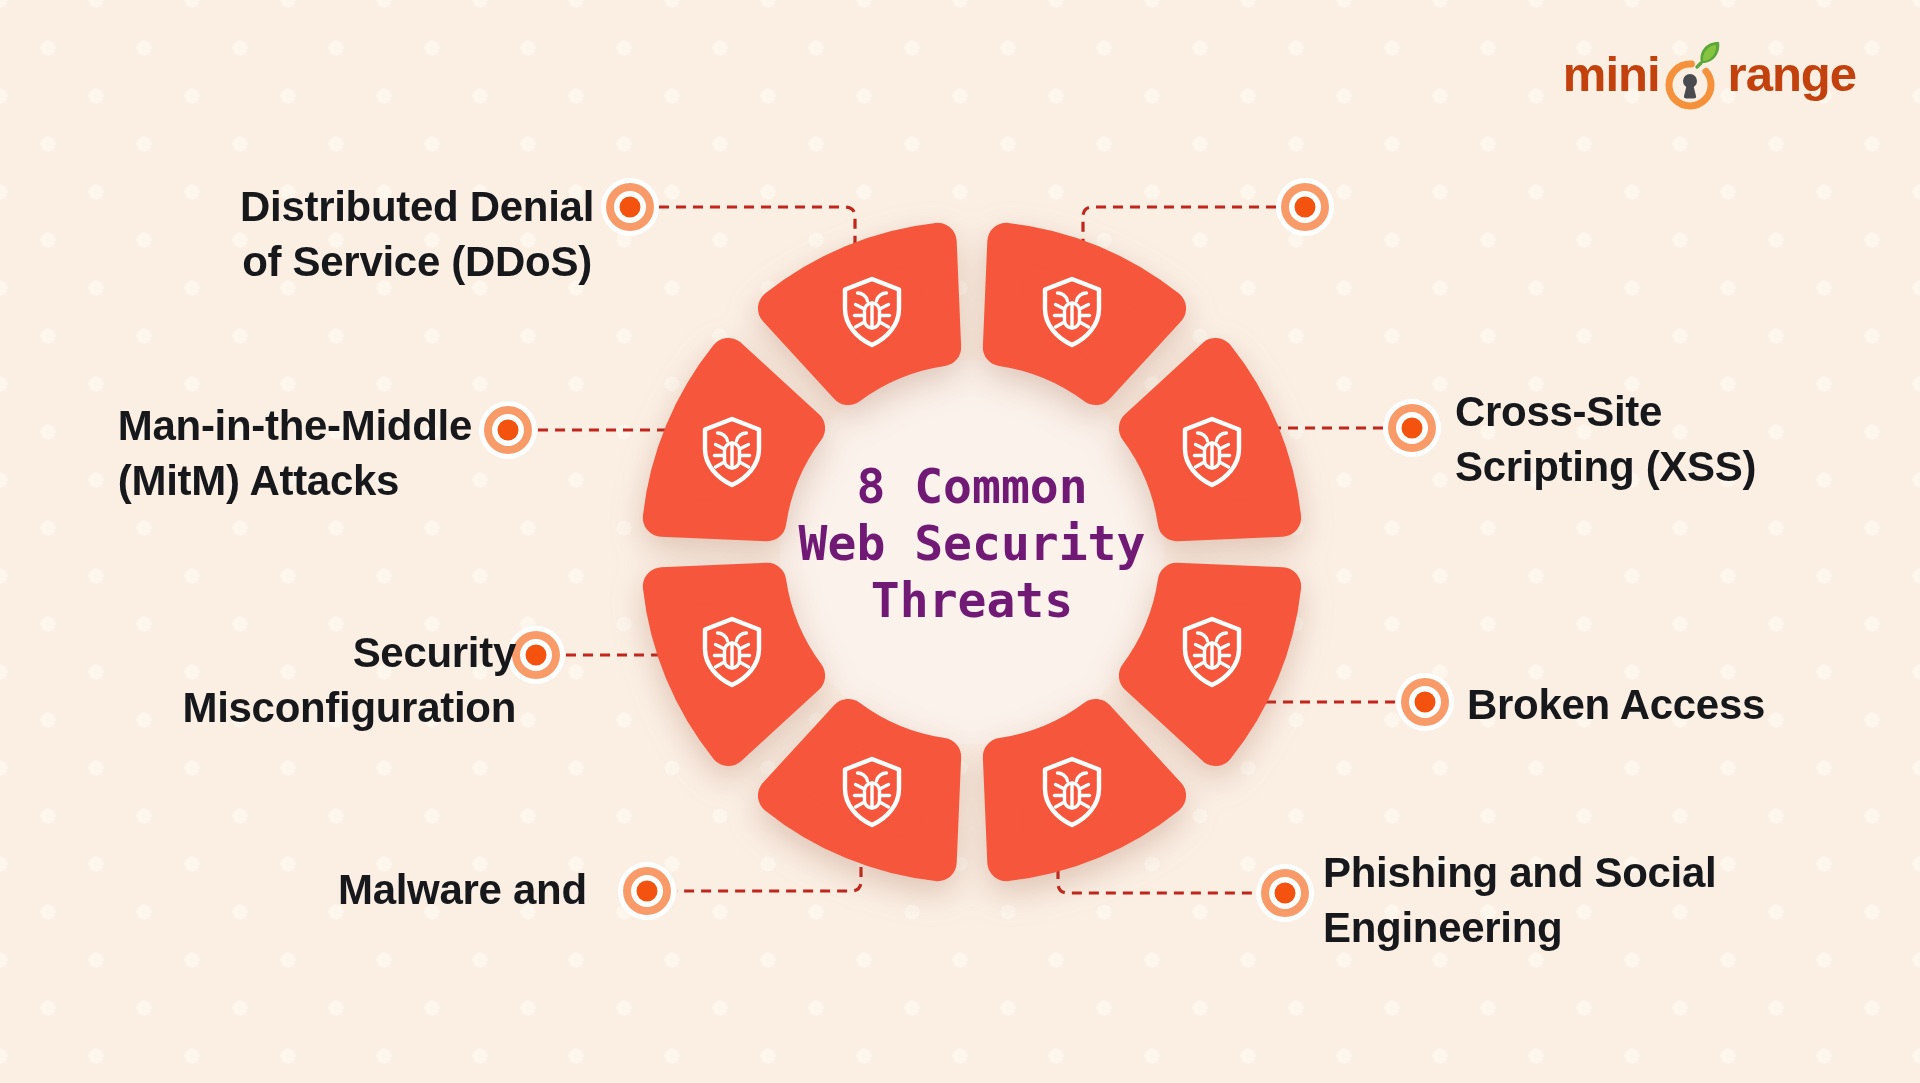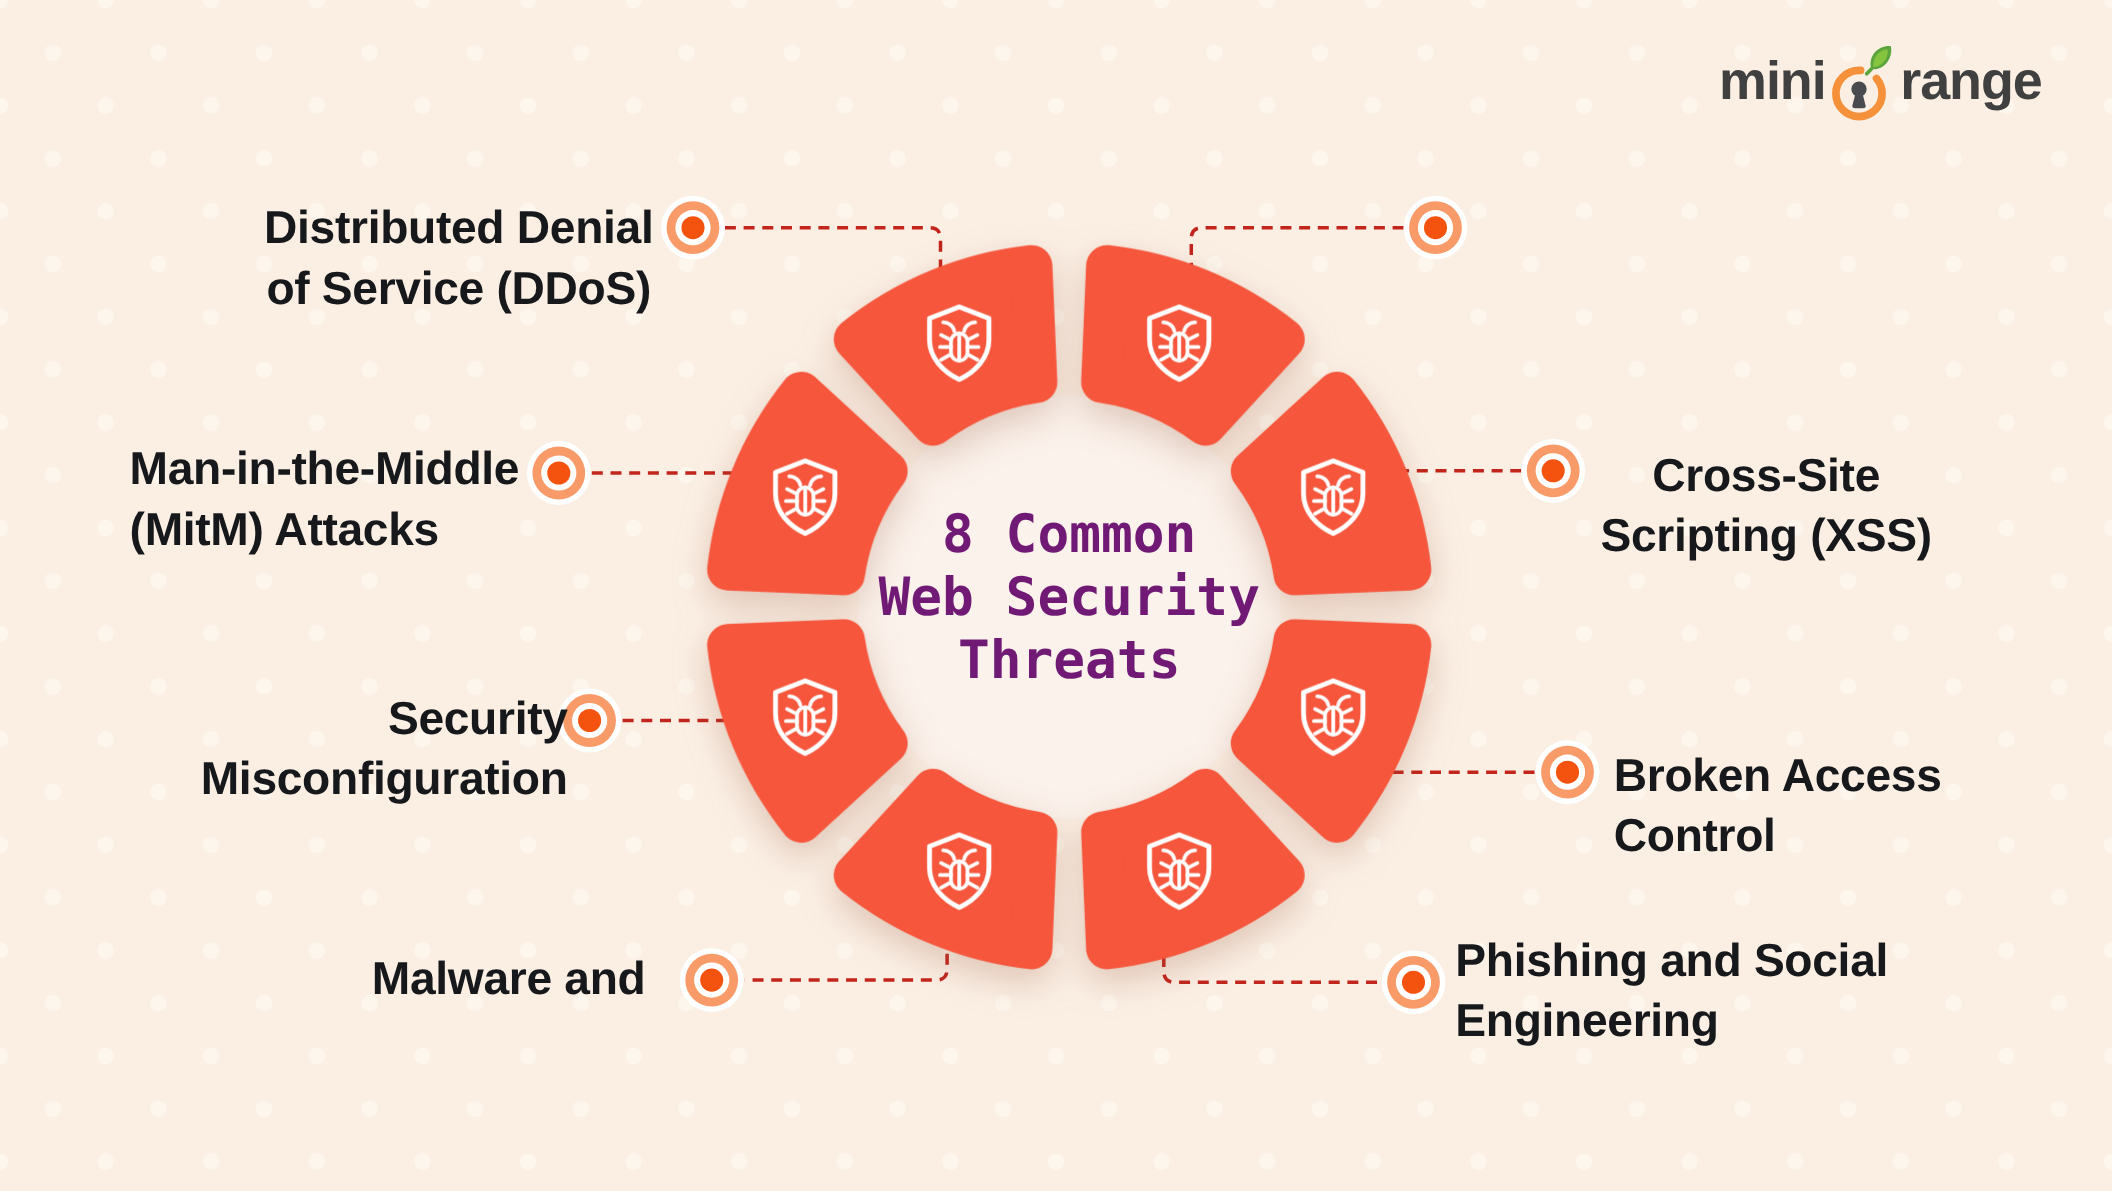--- a/index.html
+++ b/index.html
@@ -16,21 +16,21 @@
   }
   .stage{position:absolute;inset:0;}
   .scene{position:absolute;left:0;top:0;}
   .segments{filter:drop-shadow(0 12px 16px rgba(150,85,60,.28));}
 
   
   .logo{
     position:absolute;top:36px;right:64px;
     display:flex;align-items:center;
     font-weight:700;font-size:49px;letter-spacing:-1px;
-    color:#404040;
+    color:#c2410c;
   }
   .logo .o-svg{margin:0 1px;display:block;}
 
   
   .center-title{
     position:absolute;left:972px;top:458px;transform:translateX(-50%);
     text-align:center;white-space:nowrap;
     font-family:"DejaVu Sans Mono",monospace;
     font-weight:700;font-size:48px;line-height:57px;
     color:#701a75;
@@ -40,21 +40,21 @@
   
   .label{
     position:absolute;
     font-weight:700;font-size:42px;line-height:55px;letter-spacing:-0.3px;
     color:#17181B;white-space:nowrap;
   }
   .label span{display:block;}
   .l-ddos      {right:1326px;top:179px;text-align:center;}
   .l-injection {left:1347px; top:178px;text-align:left;}
   .l-mitm      {right:1448px;top:398px;text-align:left;}
-  .l-xss       {left:1455px; top:404px;text-align:center;}
+  .l-xss       {left:1455px; top:384px;text-align:left;}
   .l-misconfig {right:1404px;top:625px;text-align:right;}
   .l-broken    {left:1467px; top:677px;text-align:left;}
   .l-malware   {left:338px;  top:862px;text-align:center;}
   .l-phishing  {left:1323px; top:845px;text-align:left;}
 </style>
 </head>
 <body>
 
 <div class="stage">
 
@@ -161,21 +161,20 @@
   <div class="label l-xss">
     <span>Cross-Site</span>
     <span>Scripting (XSS)</span>
   </div>
   <div class="label l-misconfig">
     <span>Security</span>
     <span>Misconfiguration</span>
   </div>
   <div class="label l-broken">
     <span>Broken Access</span>
-    <span>Control</span>
   </div>
   <div class="label l-malware">
     <span>Malware and</span>
   </div>
   <div class="label l-phishing">
     <span>Phishing and Social</span>
     <span>Engineering</span>
   </div>
 
 </div>

